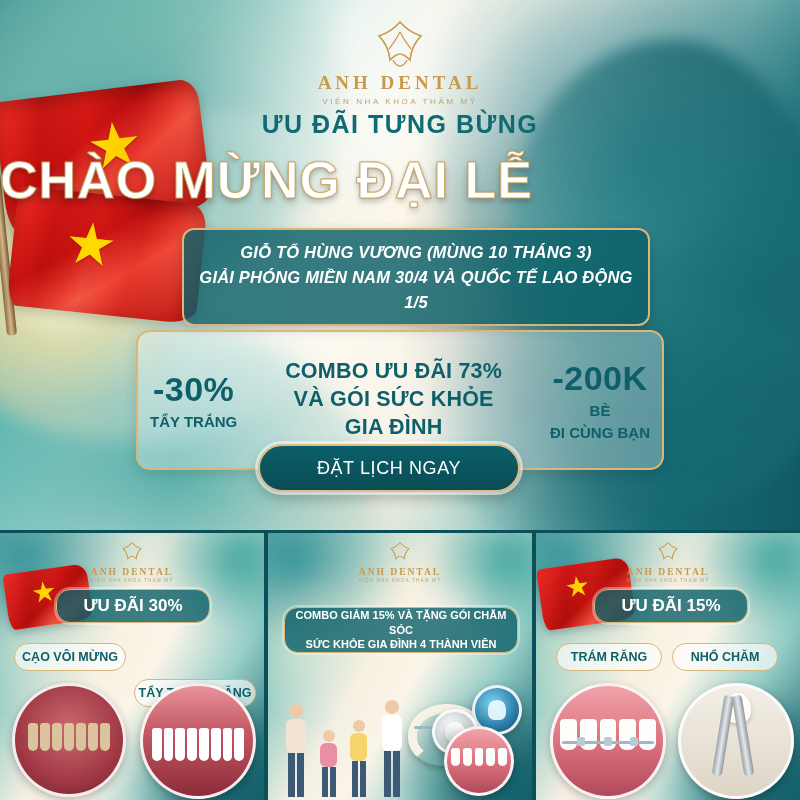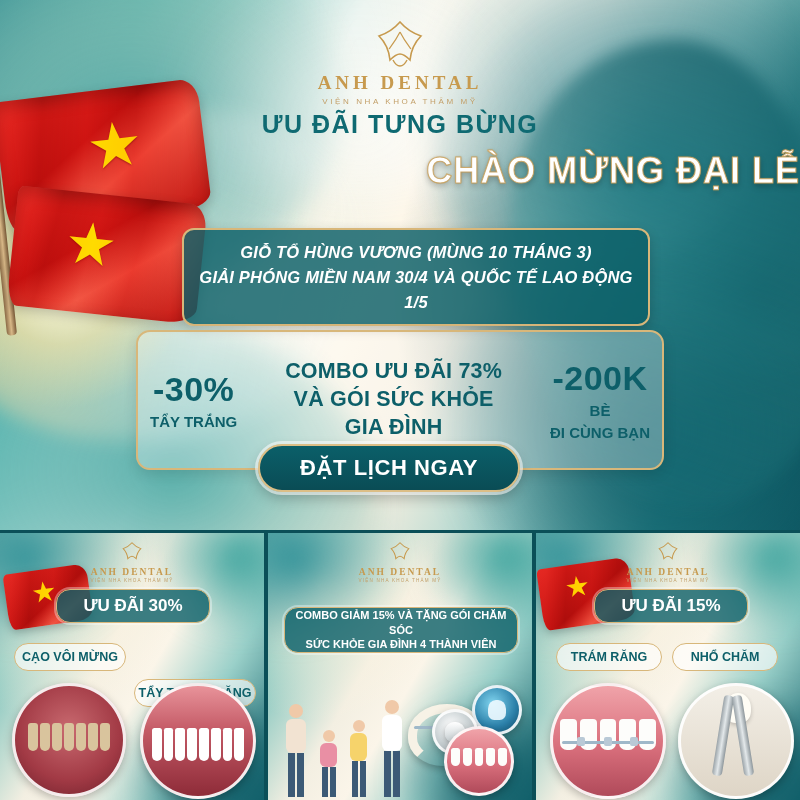--- a/index.html
+++ b/index.html
@@ -86,22 +86,22 @@
   }
   .logo-sub{
     font-size:8px;letter-spacing:2.6px;color:#c3a06a;margin-top:3px;
   }
 
   .kicker{
     position:absolute;left:0;right:0;top:110px;text-align:center;
     font-size:25px;font-weight:700;letter-spacing:1.5px;color:#0f6a72;
   }
   .headline{
-    position:absolute;left:0;right:0;top:150px;text-align:right;
-    font-size:36px;font-weight:800;letter-spacing:1px;color:#ffffff;
+    position:absolute;left:0;right:0;top:150px;text-align:left;
+    font-size:52px;font-weight:800;letter-spacing:1px;color:#ffffff;
     -webkit-text-stroke:1px rgba(200,160,90,.85);
     text-shadow:0 3px 6px rgba(0,0,0,.28), 0 0 2px rgba(190,150,80,.9);
   }
 
   .datebox{
     position:absolute;left:182px;top:228px;width:436px;padding:10px 14px;
     background:rgba(11,95,104,.82);
     border:2px solid #d8b77a;border-radius:12px;
     text-align:center;color:#fff;box-shadow:0 4px 12px rgba(0,0,0,.2);font-style:italic;
   }
@@ -120,21 +120,21 @@
   .col .sub{font-size:15px;font-weight:700;line-height:1.15;margin-top:4px;}
   .colmid{flex:1 1 auto;text-align:center;color:#0d5f69;}
   .colmid .line{font-size:21.5px;font-weight:800;line-height:1.3;letter-spacing:.2px;}
 
   .cta{
     position:absolute;left:258px;top:444px;width:258px;height:44px;
     border-radius:24px;
     background:linear-gradient(180deg,#0b5f69,#0a4c55);
     border:2px solid #dcbe86;
     box-shadow:0 0 0 3px rgba(255,255,255,.55), 0 6px 14px rgba(0,0,0,.25);
-    color:#fff;font-size:22px;font-weight:700;letter-spacing:.6px;
+    color:#fff;font-size:18px;font-weight:400;letter-spacing:.6px;
     display:flex;align-items:center;justify-content:center;
     cursor:pointer;
   }
 
   
   .cards{position:absolute;left:0;top:533px;width:800px;height:267px;display:flex;gap:4px;}
   .card{
     position:relative;width:264px;height:267px;overflow:hidden;
     background:
       radial-gradient(circle at 20% 20%, rgba(255,245,225,.95) 0%, rgba(255,245,225,0) 45%),

